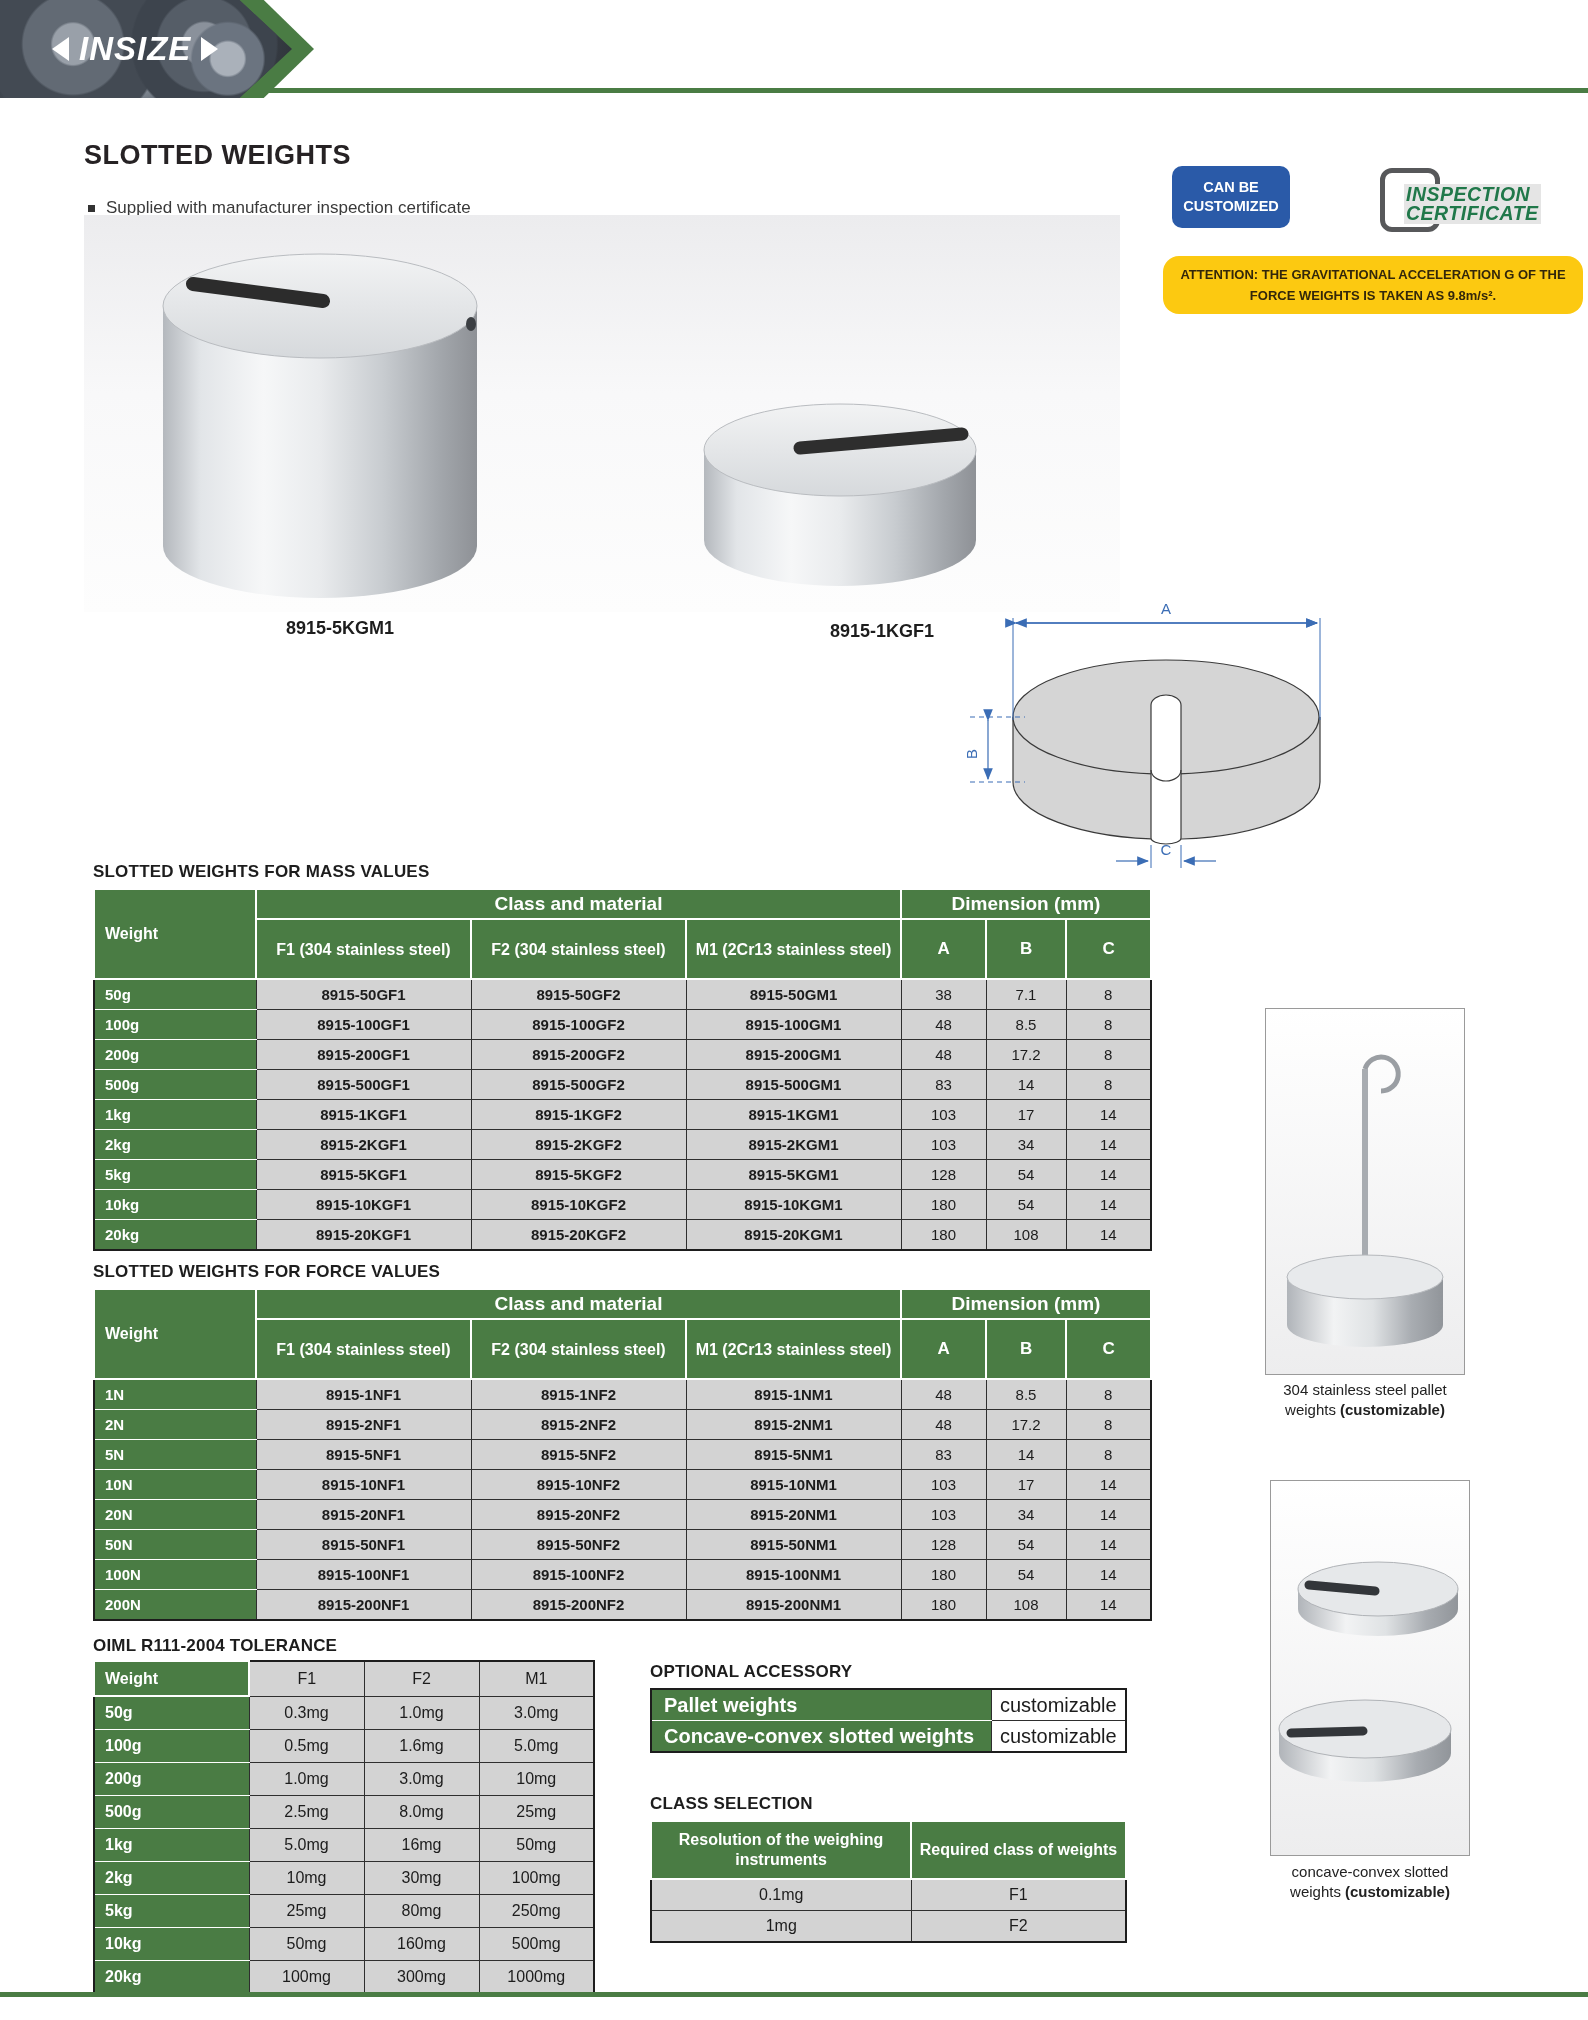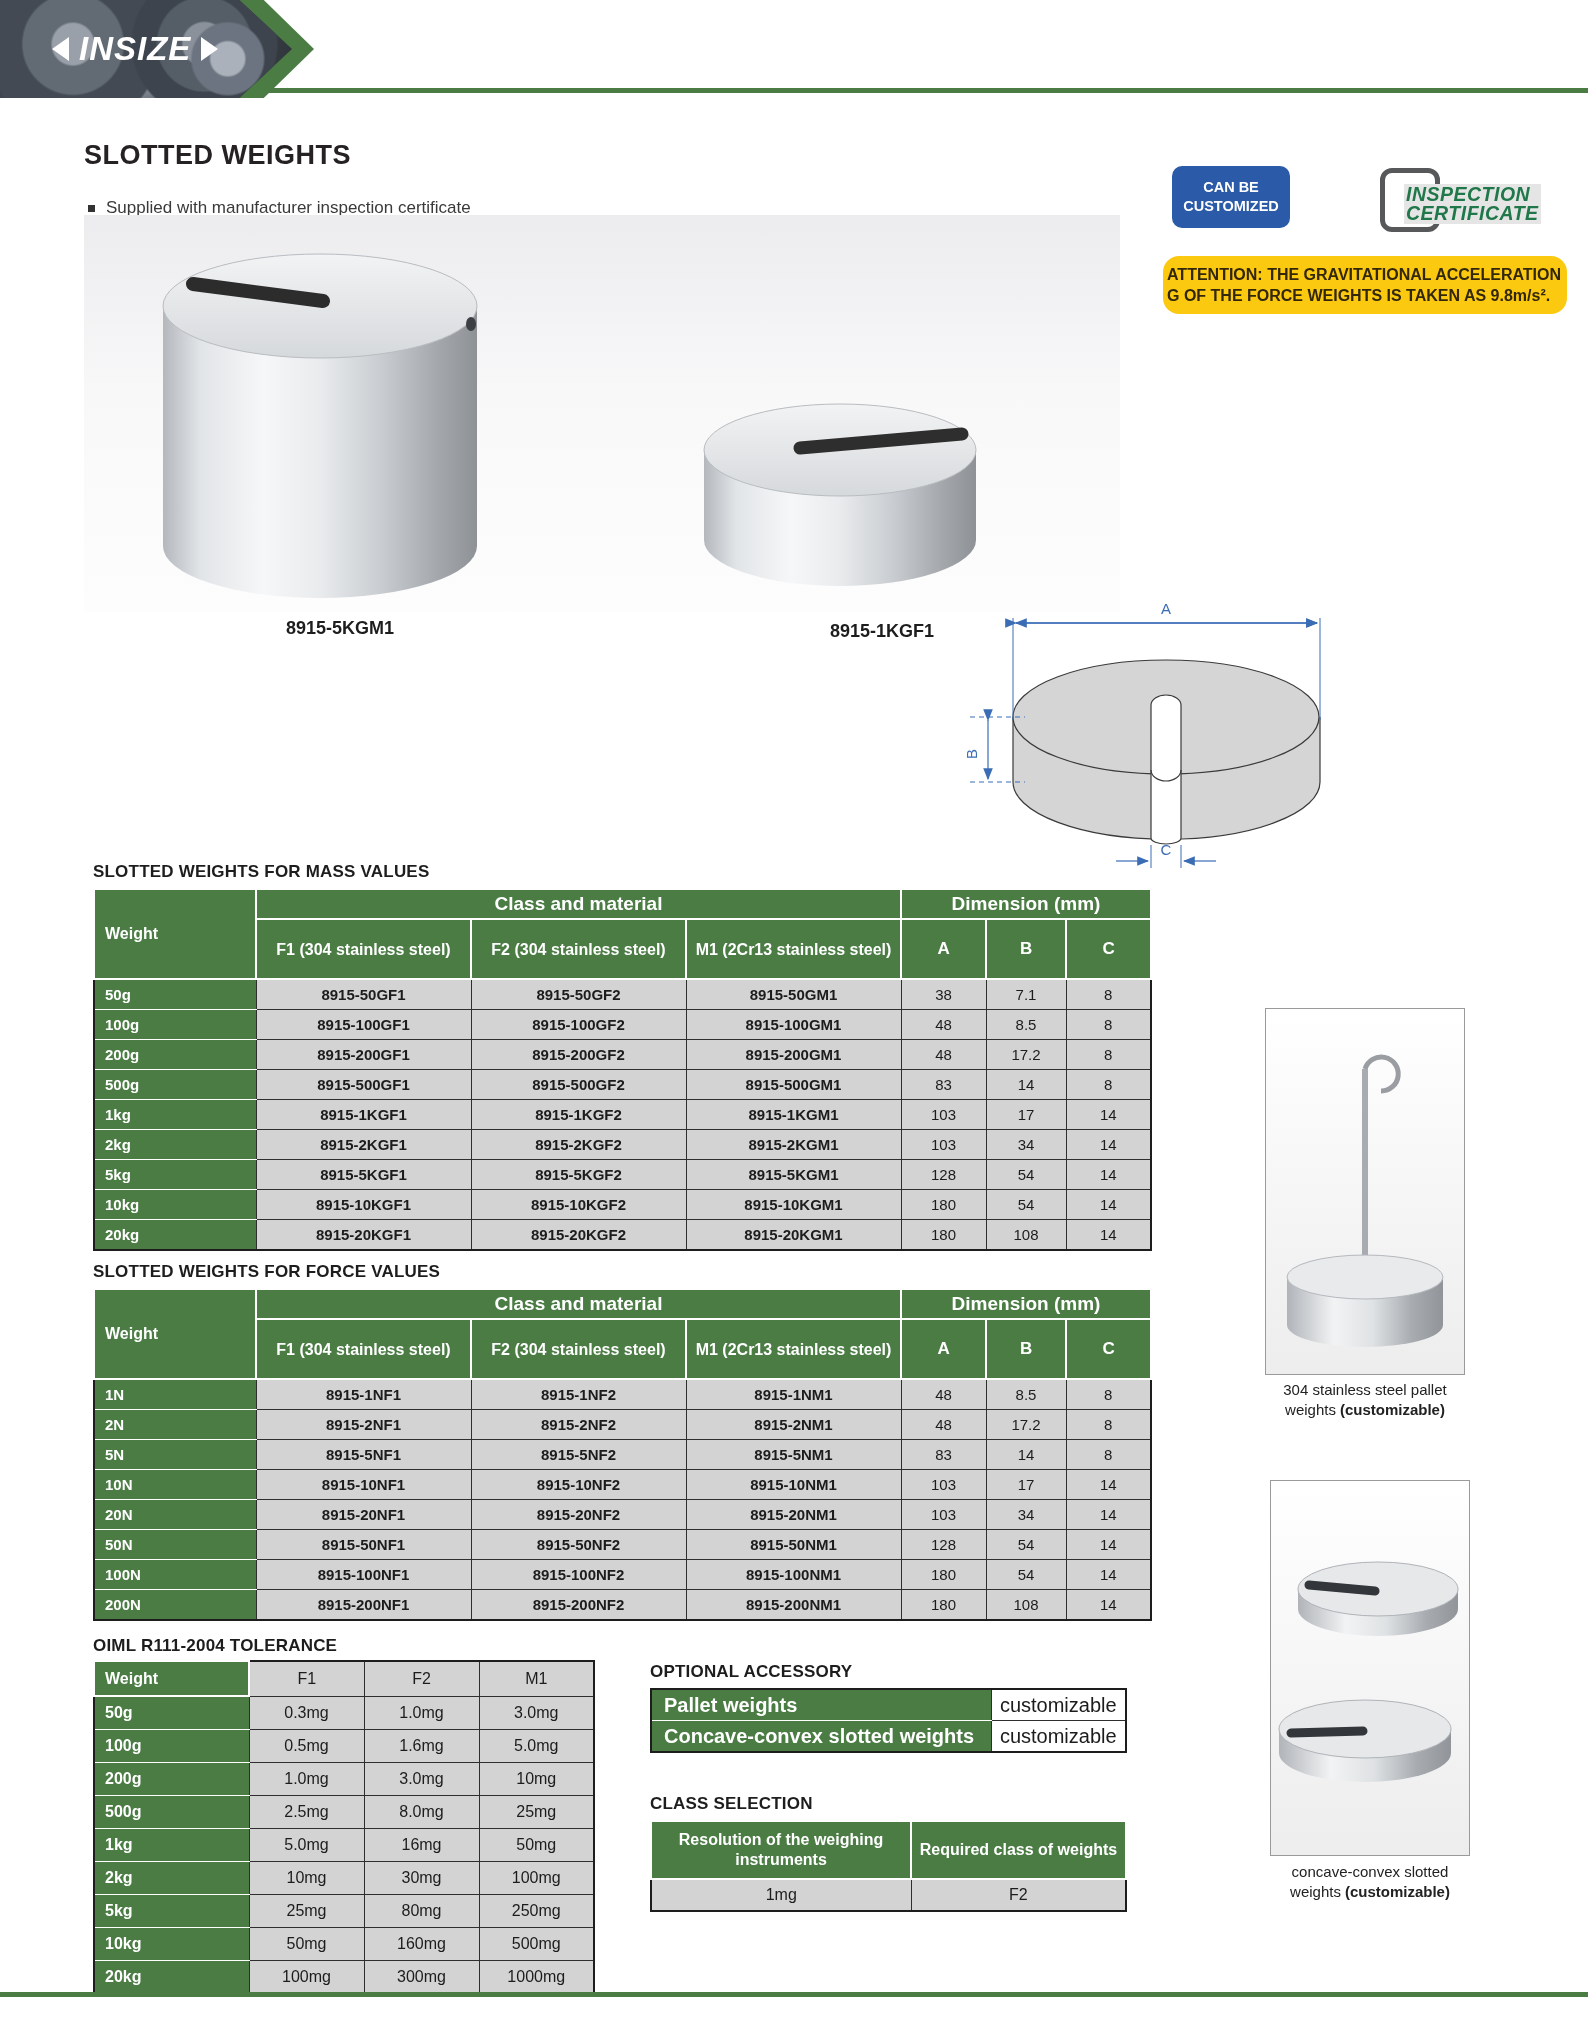--- a/index.html
+++ b/index.html
@@ -31,21 +31,21 @@
   .bullet .sq{width:7px;height:7px;background:#333;margin-right:11px;flex:0 0 auto;}
 
   .badge-cust{position:absolute;left:1172px;top:166px;width:118px;height:62px;background:#2a5aa8;
         border-radius:10px;color:#fff;font-weight:bold;font-size:14.5px;text-align:center;
         display:flex;flex-direction:column;justify-content:center;line-height:19px;}
   .cert{position:absolute;left:1380px;top:168px;width:200px;height:64px;}
   .cert .bracket{position:absolute;left:0;top:0;width:50px;height:54px;border:5px solid #57585a;border-radius:12px;}
   .cert .cert-text{position:absolute;left:24px;top:16px;background:#e5e5e5;padding:1px 2px;
         color:#20784a;font-weight:bold;font-style:italic;font-size:19.5px;line-height:19px;letter-spacing:.5px;white-space:nowrap;}
   .attention{position:absolute;left:1163px;top:256px;width:396px;background:#fcc911;border-radius:16px;
-        padding:8px 4px;font-weight:bold;font-size:16px;line-height:21px;color:#33270a;}
+        padding:8px 12px;text-align:center;font-weight:bold;font-size:13px;line-height:21px;color:#33270a;}
 
   
   .photo-panel{position:absolute;left:84px;top:215px;width:1036px;height:397px;
         background:linear-gradient(180deg,#ececee 0%,#f8f8f9 45%,#fdfdfd 100%);}
   .wlabel{position:absolute;width:220px;text-align:center;font-weight:bold;font-size:18px;color:#1d1d1d;}
 
   
   .sec-title{position:absolute;font-size:17px;font-weight:bold;color:#1d1d1d;letter-spacing:.2px;}
   table.tbl{border-collapse:collapse;table-layout:fixed;position:absolute;border:2px solid #1d1d1d;
         font-family:"Liberation Sans",sans-serif;}
@@ -491,20 +491,24 @@
         <col style="width:215px">
       </colgroup>
     <thead>
       <tr>
         <th>Resolution of the weighing instruments</th>
         <th>Required class of weights</th>
       </tr>
     </thead>
     <tbody>
         <tr>
+          <td class="cs-val">0.1mg</td>
+          <td class="cs-val">F1</td>
+        </tr>
+        <tr>
           <td class="cs-val">1mg</td>
           <td class="cs-val">F2</td>
         </tr>
       </tbody>
   </table>
 
   <div class="img-box" style="left:1265px;top:1008px;width:198px;height:365px;">
     <svg width="198" height="365" viewBox="0 0 198 365">
       <defs>
         <linearGradient id="metalH2" x1="0" y1="0" x2="1" y2="0">

